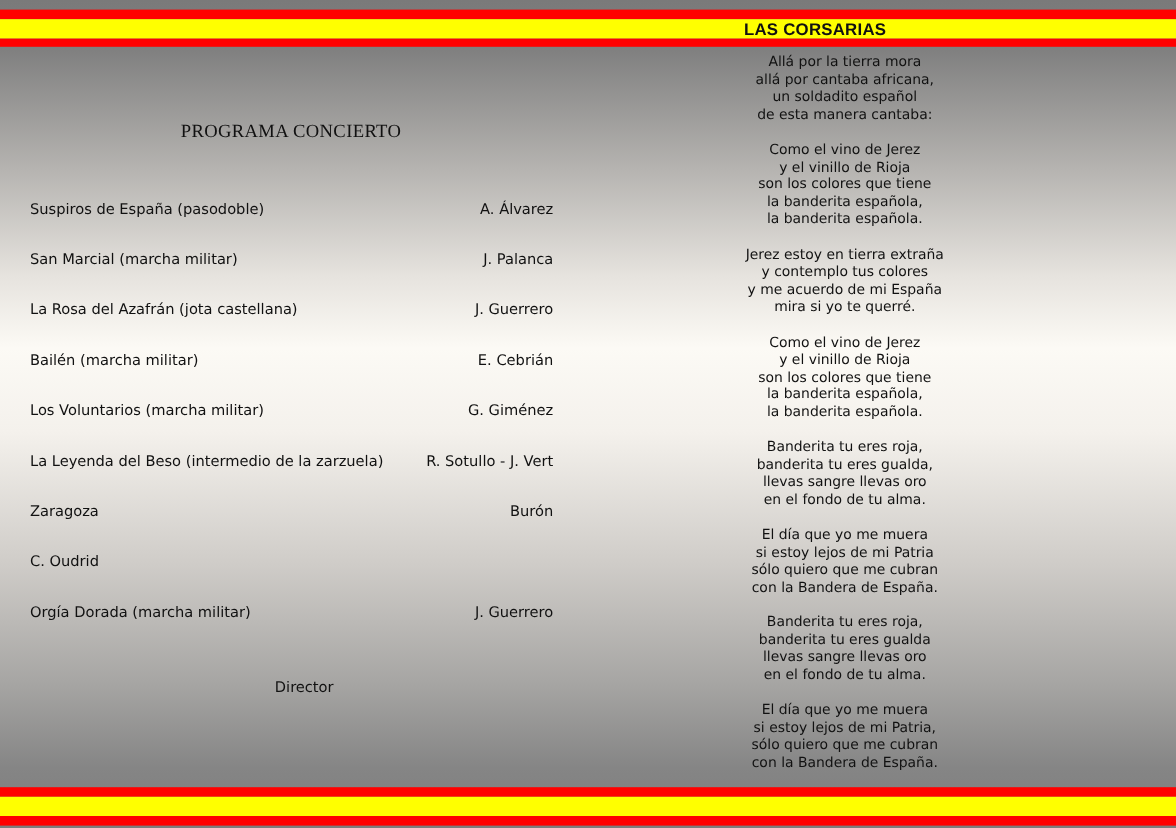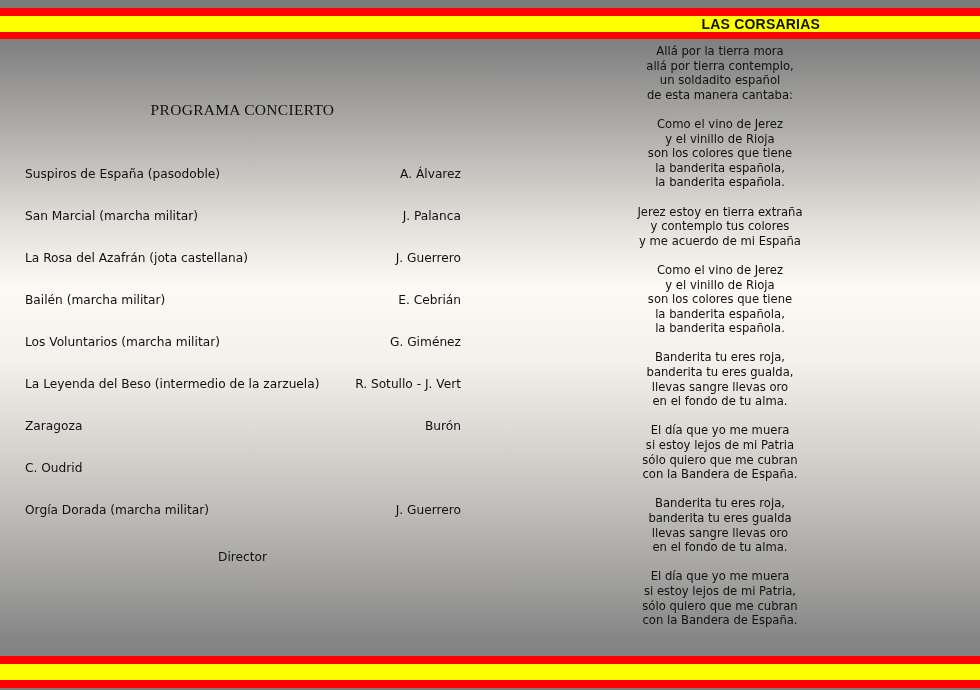--- a/index.html
+++ b/index.html
@@ -17,42 +17,42 @@
   .band .yellow { background: #ffff00; }
   .band-top { top: 8px; }
   .band-bottom { top: 656px; }
   .band .r1 { height: 8px; }
   .band .y { height: 16px; position: relative; }
   .band .r2 { height: 7px; }
   .band-bottom .r2 { height: 8px; }
 
   .song-title {
     position: absolute; left: 620px; width: 200px; top: 0; height: 34px;
-    text-align: right; font-family: "Liberation Sans", sans-serif;
+    text-align: left; font-family: "Liberation Sans", sans-serif;
     font-weight: bold; font-size: 14px; line-height: 16px; color: #111;
     letter-spacing: 0.2px;
   }
 
   .left-page { position: absolute; left: 0; top: 38px; width: 490px; height: 618px; }
   .program-heading {
     position: absolute; top: 63px; left: 0; width: 485px; text-align: center;
     font-size: 15.5px; letter-spacing: 0.3px; font-family: Liberation Serif, serif;
   }
   .program-list { position: absolute; left: 25px; top: 128px; width: 436px; margin: 0; padding: 0; list-style: none; }
   .program-row {
     display: flex; justify-content: space-between; align-items: baseline;
     height: 42px; font-size: 12.2px; line-height: 16px;
   }
   .director {
-    position: absolute; top: 512px; left: 0; width: 485px; text-align: center;
-    font-size: 12.2px; line-height: 15px;
+    position: absolute; top: 528px; left: 0; width: 485px; text-align: center;
+    font-size: 12.2px; line-height: 15px; padding-left: 11px;
   }
 
   .right-page {
-    position: absolute; left: 620px; top: 44px; width: 200px;
+    position: absolute; left: 604px; top: 44px; width: 200px;
     text-align: center; font-size: 11.6px; line-height: 14.6px;
   }
   .stanza { margin: 0 0 14.6px 0; }
   .stanza .line { display: block; white-space: nowrap; }
 </style>
 </head>
 <body>
 
 <div class="band band-top">
   <div class="red r1"></div>
@@ -102,35 +102,36 @@
     </li>
   </ul>
   <div class="director">
     <div>Director</div>
   </div>
 </div>
 
 <div class="right-page">
   <div class="stanza">
     <span class="line">Allá por la tierra mora</span>
-    <span class="line">allá por tierra contemplo,</span>
+    <span class="line">allá por cantaba africana,</span>
     <span class="line">un soldadito español</span>
     <span class="line">de esta manera cantaba:</span>
   </div>
   <div class="stanza">
     <span class="line">Como el vino de Jerez</span>
     <span class="line">y el vinillo de Rioja</span>
     <span class="line">son los colores que tiene</span>
     <span class="line">la banderita española,</span>
     <span class="line">la banderita española.</span>
   </div>
   <div class="stanza">
     <span class="line">Jerez estoy en tierra extraña</span>
     <span class="line">y contemplo tus colores</span>
     <span class="line">y me acuerdo de mi España</span>
+    <span class="line">mira si yo te querré.</span>
   </div>
   <div class="stanza">
     <span class="line">Como el vino de Jerez</span>
     <span class="line">y el vinillo de Rioja</span>
     <span class="line">son los colores que tiene</span>
     <span class="line">la banderita española,</span>
     <span class="line">la banderita española.</span>
   </div>
   <div class="stanza">
     <span class="line">Banderita tu eres roja,</span>

